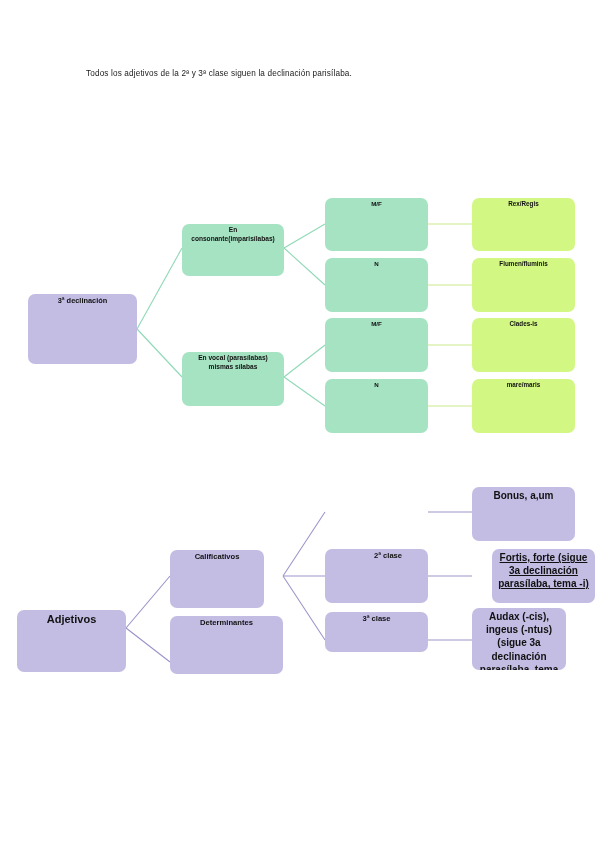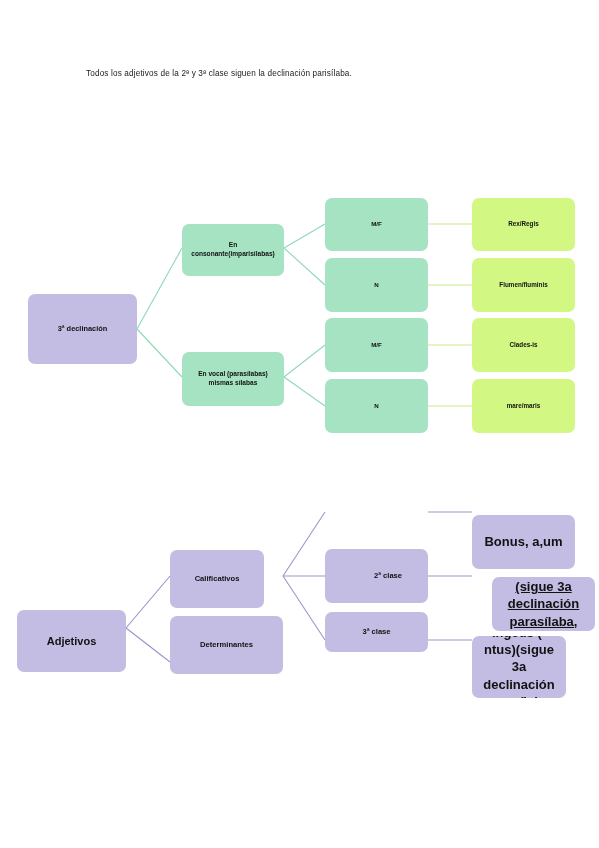--- a/index.html
+++ b/index.html
@@ -43,21 +43,21 @@
     top: 0;
     width: 599px;
     height: 848px;
     pointer-events: none;
   }
   .node {
     position: absolute;
     box-sizing: border-box;
     border-radius: 7px;
     display: flex;
-    align-items: center;
+    align-items: flex-start;
     justify-content: center;
     text-align: center;
     padding: 2px 5px;
     line-height: 1.32;
     color: #111111;
     font-weight: bold;
     overflow: hidden;
   }
   .node-purple {
     background: #c3bde4;
@@ -73,21 +73,21 @@
     width: 100%;
     white-space: pre-line;
   }
   .fs-root     { font-size: 7.4px; }
   .fs-branch   { font-size: 6.6px; }
   .fs-small    { font-size: 6.2px; }
   .fs-leaf     { font-size: 6.3px; }
   .fs-adj-root { font-size: 11px; margin-top: 18px; }
   .fs-adj-mid  { font-size: 7.6px; }
   .fs-adj-cls  { font-size: 7.6px; }
-  .fs-adj-leaf { font-size: 13px; margin-top: 28px; }
+  .fs-adj-leaf { font-size: 10px; }
 </style>
 </head>
 <body>
 
 <div id="page">
 
   <div class="intro-text">Todos los adjetivos de la 2ª y 3ª clase siguen la declinación parisílaba.</div>
 
   <div class="diagram">
 

